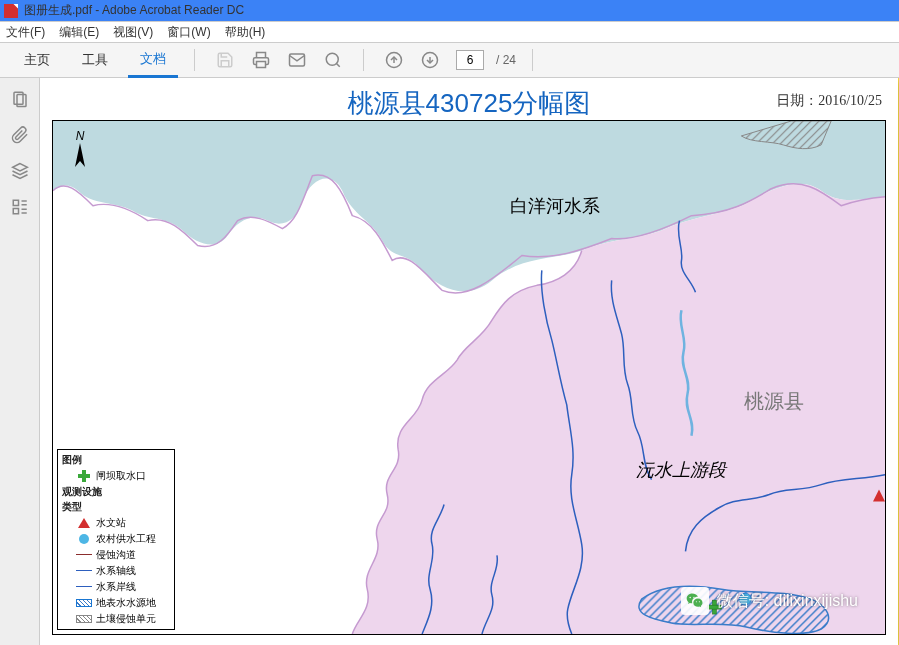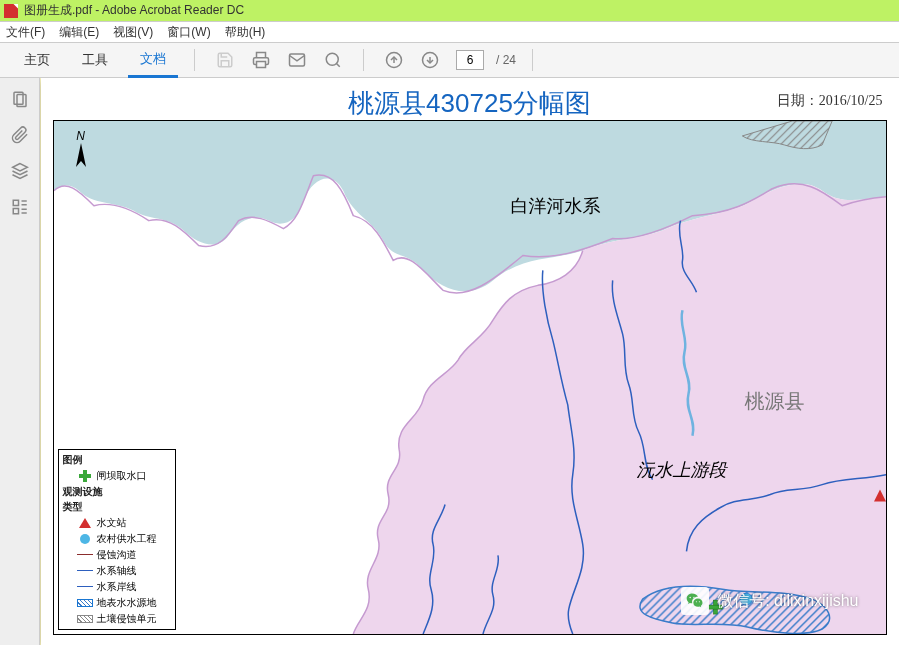--- a/index.html
+++ b/index.html
@@ -1,18 +1,18 @@
 <!DOCTYPE html>
 <html><head>
   <meta charset="utf-8">
   <style>
     * { margin: 0; padding: 0; box-sizing: border-box; }
     body { font-family: "Microsoft YaHei", "SimSun", sans-serif; font-size: 12px; background: #fff; overflow: hidden; }
     
-    .titlebar { height: 22px; background: #bef264; border-bottom: 1px solid #ccc; display: flex; align-items: center; padding: 0 4px; }
+    .titlebar { height: 22px; background: #3b82f6; border-bottom: 1px solid #ccc; display: flex; align-items: center; padding: 0 4px; }
     .titlebar .pdf-icon { width: 14px; height: 14px; background: #d32f2f; margin-right: 6px; position: relative; }
     .titlebar .pdf-icon::before { content: ''; position: absolute; top: 0; right: 0; width: 5px; height: 5px; background: #fff; clip-path: polygon(0 0, 100% 100%, 100% 0); }
     .titlebar-text { color: #333; font-size: 12px; }
     
     .menubar { height: 20px; display: flex; align-items: center; padding: 0 6px; gap: 14px; font-size: 12px; color: #333; }
     .menubar span { cursor: pointer; }
     
     .toolbar { height: 36px; border-top: 1px solid #ccc; border-bottom: 1px solid #ccc; display: flex; align-items: center; padding: 0 12px; background: #f5f5f5; gap: 8px; }
     .toolbar .tab { padding: 0 12px; height: 36px; display: flex; align-items: center; font-size: 13px; color: #333; cursor: pointer; }
     .toolbar .tab.active { border-bottom: 3px solid #1976d2; color: #1976d2; font-weight: 500; }
@@ -22,21 +22,21 @@
     .toolbar svg { width: 18px; height: 18px; }
     .page-input { width: 28px; height: 20px; text-align: center; border: 1px solid #aaa; font-size: 12px; margin: 0 4px; }
     .page-total { color: #666; font-size: 12px; }
     
     .main { display: flex; height: calc(645px - 78px); }
     
     .sidebar { width: 40px; background: #eee; border-right: 1px solid #ccc; display: flex; flex-direction: column; align-items: center; padding-top: 10px; gap: 14px; }
     .sidebar .side-btn { width: 22px; height: 22px; display: flex; align-items: center; justify-content: center; cursor: pointer; color: #888; }
     .sidebar svg { width: 18px; height: 18px; }
     
-    .content { flex: 1; background: #fef9c3; display: flex; align-items: flex-start; justify-content: center; padding: 0; overflow: hidden; position: relative; }
+    .content { flex: 1; background: #fde047; display: flex; align-items: flex-start; padding: 0; overflow: hidden; position: relative; }
     .page { background: #fff; width: 858px; height: 567px; box-shadow: 0 2px 8px rgba(0,0,0,0.3); position: relative; }
     
     .map-title { text-align: center; font-size: 26px; color: #1565c0; padding: 8px 0 4px; font-family: "SimHei", sans-serif; }
     .map-date { position: absolute; top: 14px; right: 16px; font-size: 14px; color: #333; font-family: "SimSun", serif; }
     
     .map-frame { position: absolute; top: 42px; left: 12px; right: 12px; bottom: 10px; border: 1.5px solid #000; overflow: hidden; }
     
     .map-svg { width: 100%; height: 100%; }
     
     .north-arrow { position: absolute; top: 8px; left: 18px; font-size: 14px; color: #000; text-align: center; }

